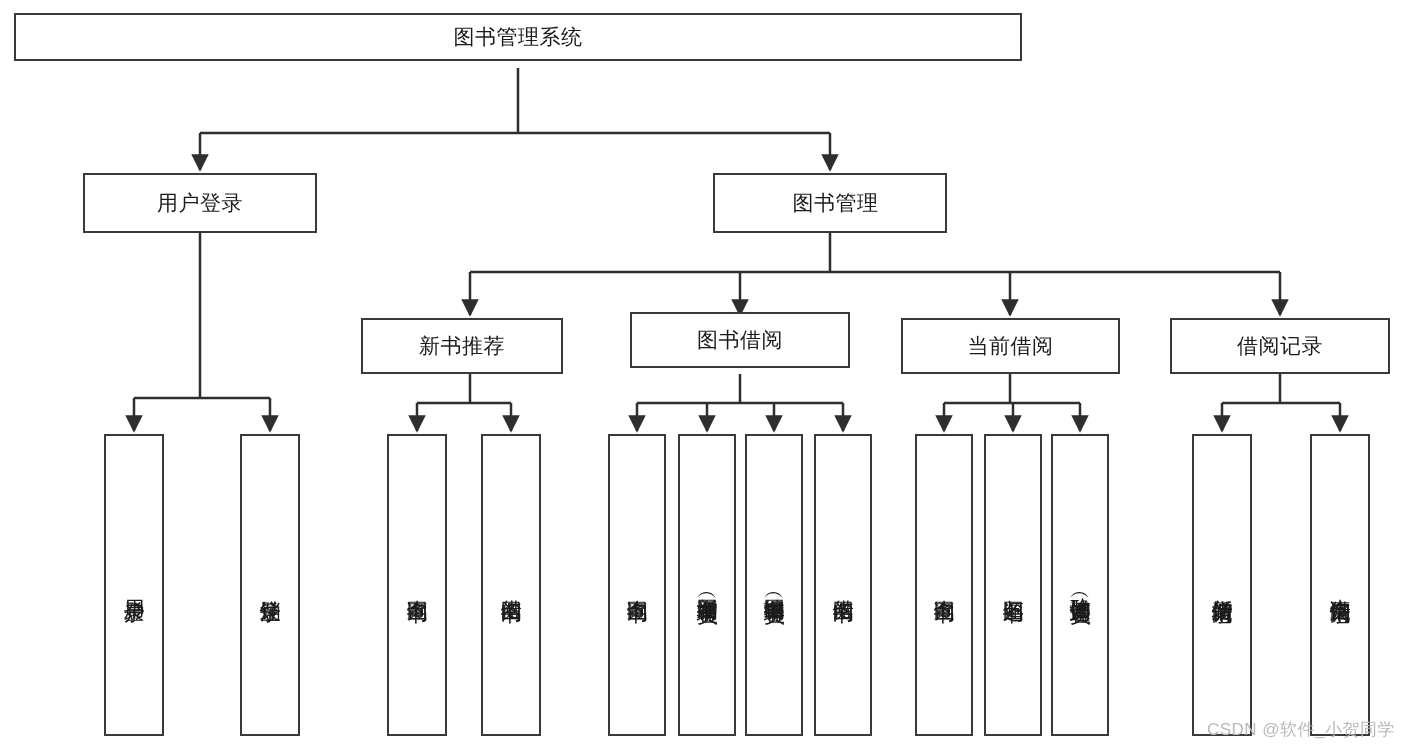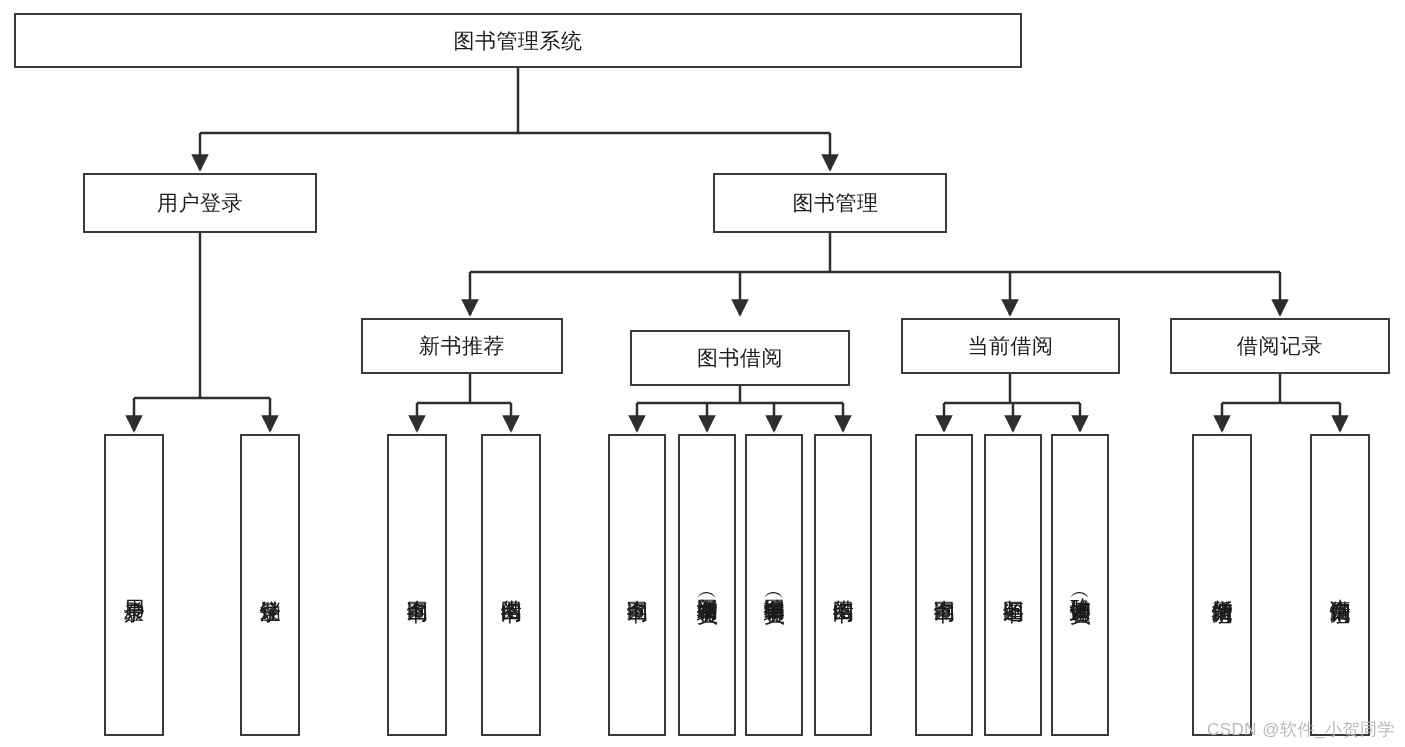--- a/index.html
+++ b/index.html
@@ -116,35 +116,35 @@
       <path d="M 1080 403 L 1080 431" marker-end="url(#arrow)"></path>
 
       <path d="M 1280 374 L 1280 403"></path>
       <path d="M 1222 403 L 1340 403"></path>
       <path d="M 1222 403 L 1222 431" marker-end="url(#arrow)"></path>
       <path d="M 1340 403 L 1340 431" marker-end="url(#arrow)"></path>
 
     </g>
   </svg>
 
-  <div class="node h" style="left:14px; top:13px; width:1008px; height:55px;">
+  <div class="node h" style="left:14px; top:13px; width:1008px; height:48px;">
     <span>图书管理系统</span>
   </div>
 
   <div class="node h" style="left:83px; top:173px; width:234px; height:60px;">
     <span>用户登录</span>
   </div>
   <div class="node h" style="left:713px; top:173px; width:234px; height:60px;padding-left:11px;">
     <span>图书管理</span>
   </div>
 
   <div class="node h" style="left:361px; top:318px; width:202px; height:56px;">
     <span>新书推荐</span>
   </div>
-  <div class="node h" style="left:630px; top:330px; width:220px; height:56px;">
+  <div class="node h" style="left:630px; top:312px; width:220px; height:56px;">
     <span>图书借阅</span>
   </div>
   <div class="node h" style="left:901px; top:318px; width:219px; height:56px;">
     <span>当前借阅</span>
   </div>
   <div class="node h" style="left:1170px; top:318px; width:220px; height:56px;">
     <span>借阅记录</span>
   </div>
 
   <div class="node v" style="left:104px; top:434px; width:60px; height:302px;">

